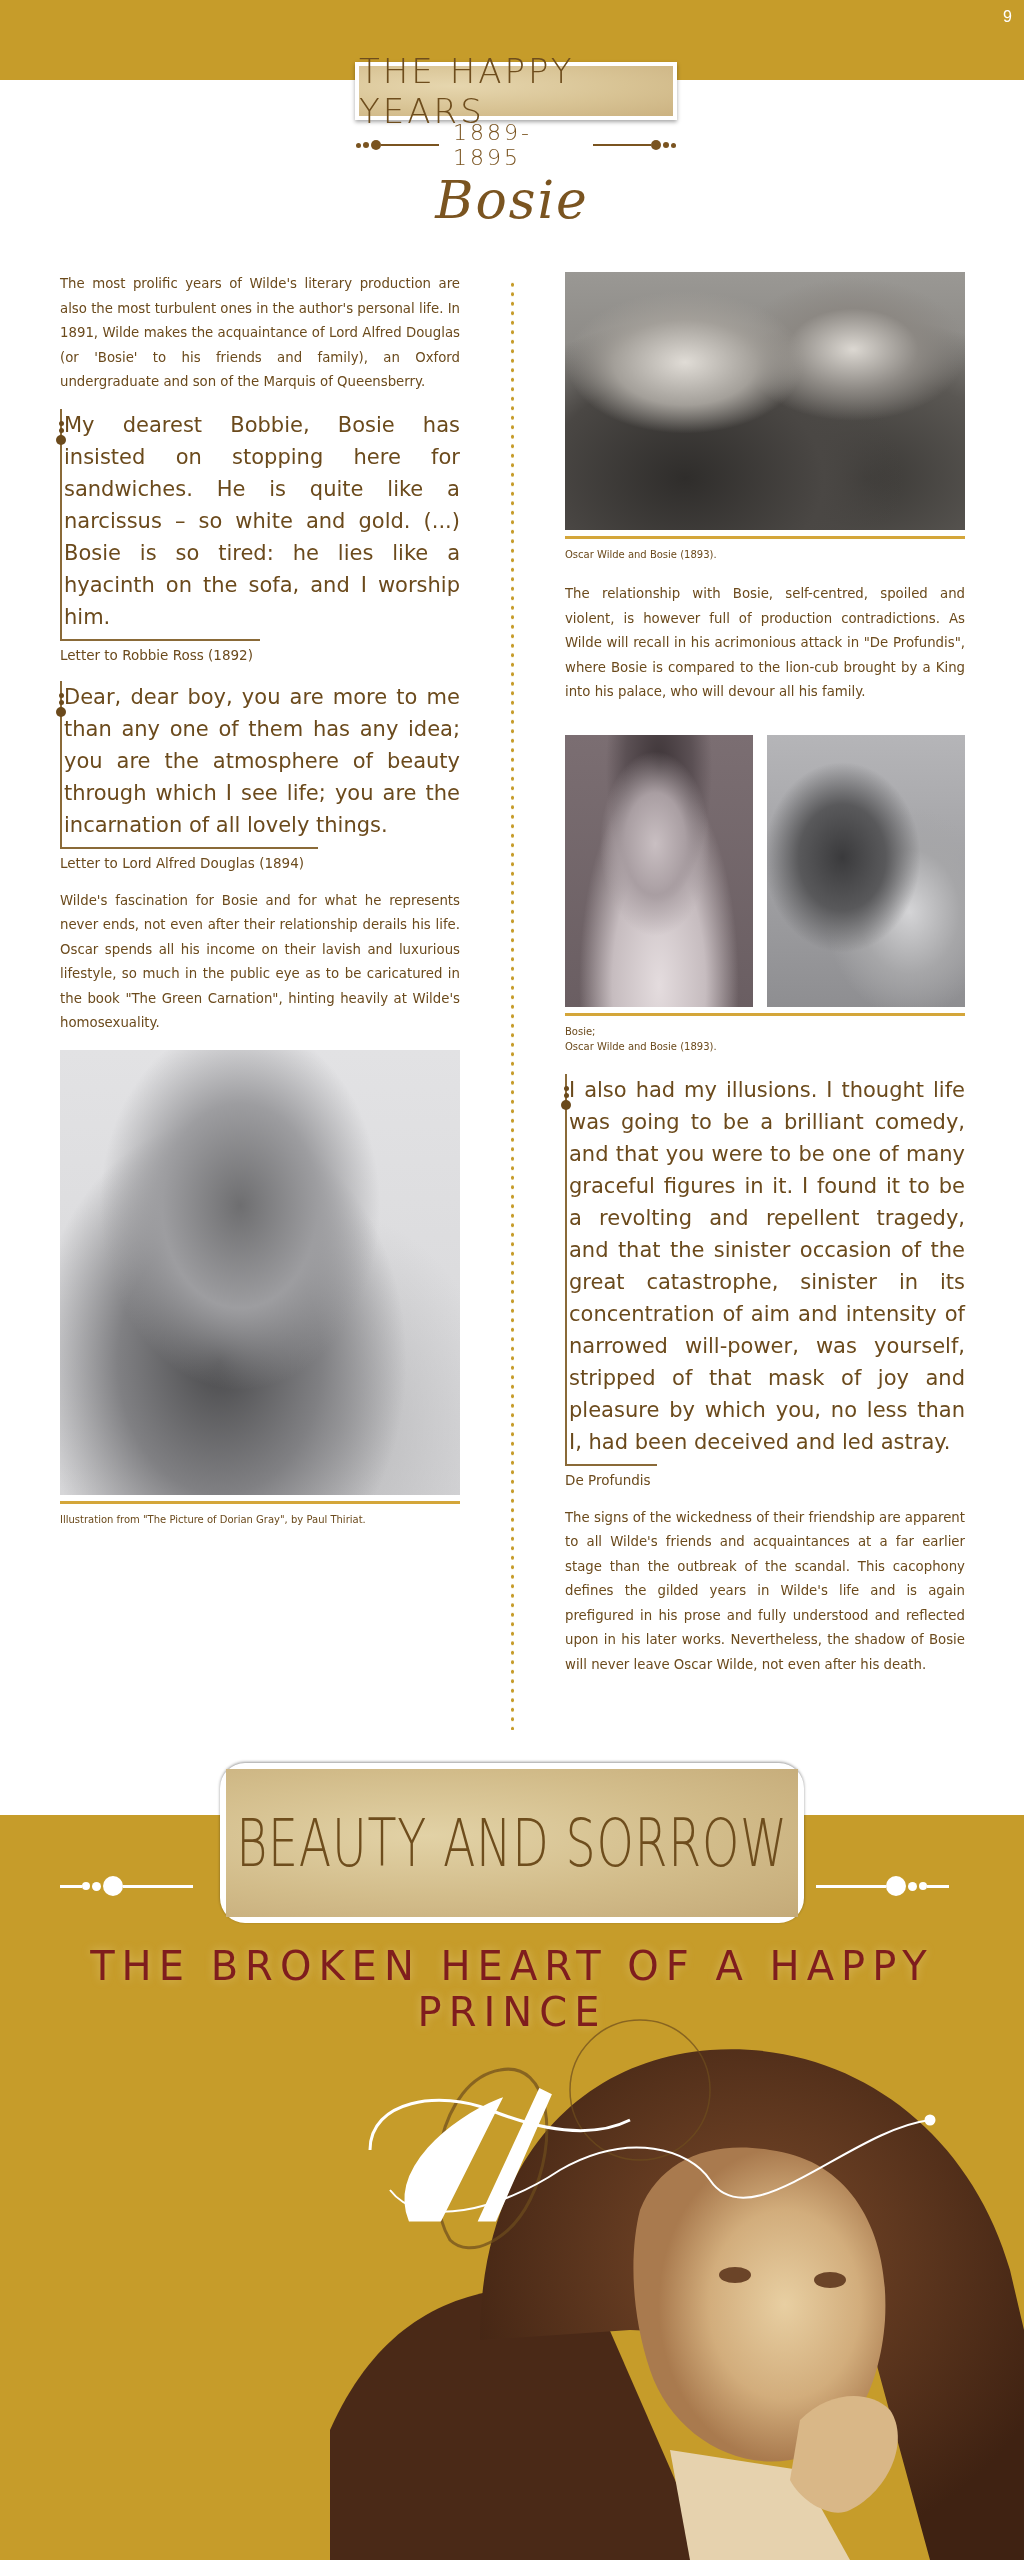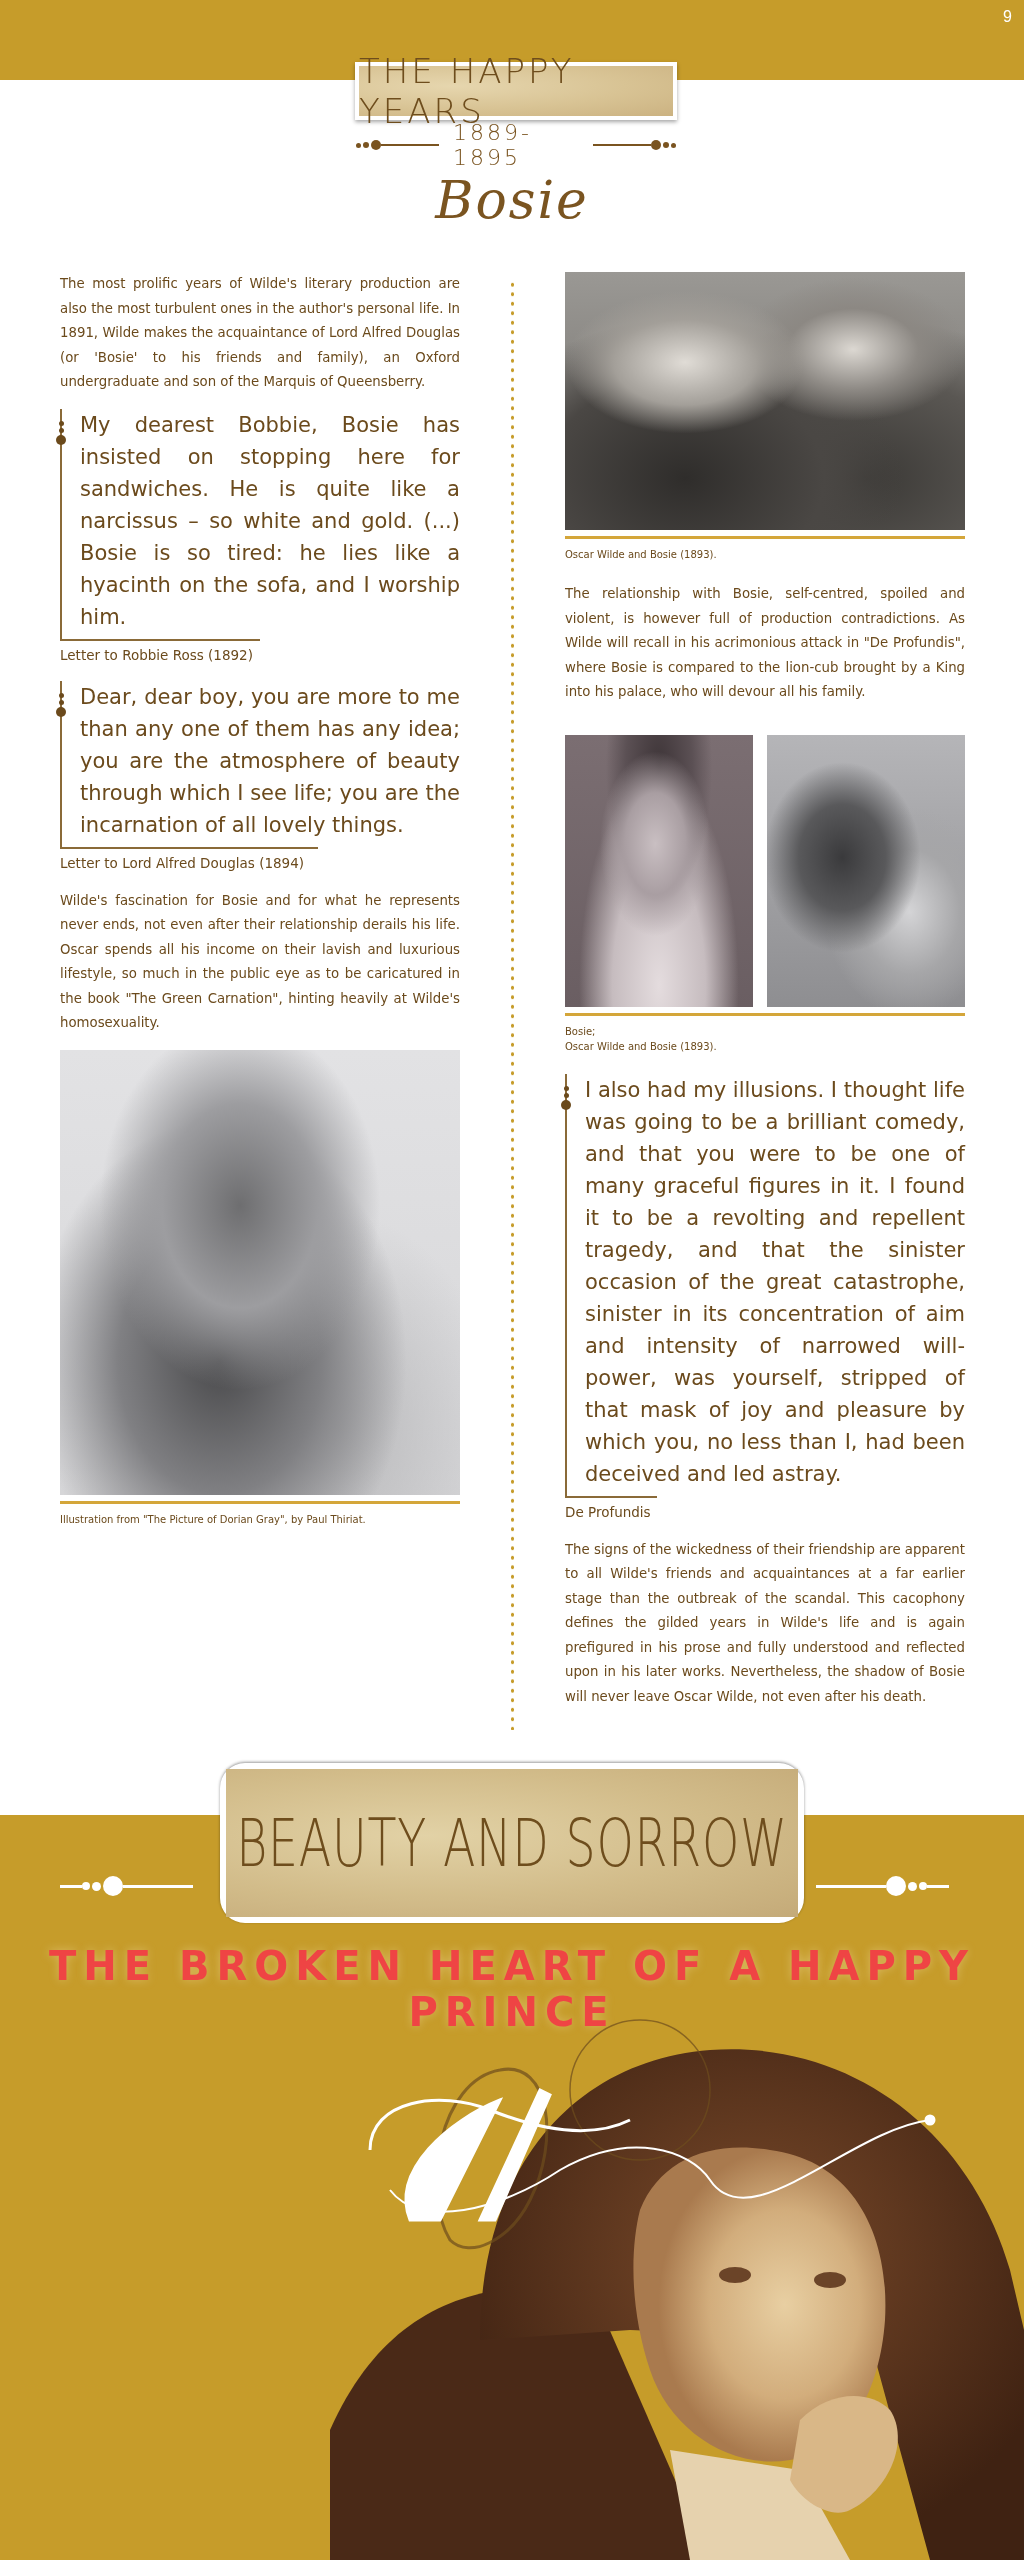--- a/index.html
+++ b/index.html
@@ -37,21 +37,21 @@
 
   .col { position: absolute; top: 272px; width: 400px; }
   .col-left { left: 60px; }
   .col-right { left: 565px; }
 
   p.body {
     margin: 0 0 14px 0; font-size: 13.3px; line-height: 24.5px; text-align: justify;
     color: #6b4a1c; font-family: "DejaVu Sans", sans-serif;
   }
   .quote {
-    position: relative; padding: 0 0 8px 20px; margin-bottom: 6px;
+    position: relative; padding: 0 0 8px 4px; margin-bottom: 6px;
   }
   .quote .bar { position: absolute; left: 0; top: 0; bottom: 0; width: 2px; background: #8a6a38; }
   .quote .bottom { position: absolute; left: 0; bottom: 0; height: 2px; background: #8a6a38; }
   .quote .knob { position: absolute; left: -4px; top: 10px; }
   .quote .knob span { display: block; border-radius: 50%; background: #6b4a1c; margin: 2px auto; }
   .quote .q-text {
     font-size: 21px; line-height: 32px; text-align: justify; color: #6b4a1c; margin: 0;
     font-family: "DejaVu Sans", sans-serif;
   }
   .source { font-size: 13.5px; color: #6b4a1c; margin: 4px 0 18px 0; }
@@ -112,21 +112,21 @@
   }
   .section-plate .paper span {
     font-family: "DejaVu Sans", sans-serif; font-size: 66px; color: #6e4d1d; letter-spacing: 1px;
     display: inline-block; transform: scaleX(0.72); white-space: nowrap; font-weight: 300;
   }
   .orn-white { position: absolute; top: 1876px; display: flex; align-items: center; }
   .orn-white .line { height: 3px; background: #fff; }
   .orn-white .dot { border-radius: 50%; background: #fff; }
   .subtitle {
     position: absolute; left: 0; top: 1943px; width: 1024px; text-align: center;
-    color: #ef4444; font-size: 40px; letter-spacing: 7px; font-weight: 700;
+    color: #7f1d1d; font-size: 40px; letter-spacing: 7px; font-weight: 400;
     font-family: "DejaVu Sans", sans-serif;
     text-shadow: 0 0 10px rgba(255,240,200,0.35);
   }
   .portrait { position: absolute; left: 330px; top: 2010px; width: 694px; height: 550px; }
   .monogram { position: absolute; left: 330px; top: 2010px; width: 700px; height: 300px; }
 </style>
 </head>
 <body>
 
 <div class="gold-top"></div>

